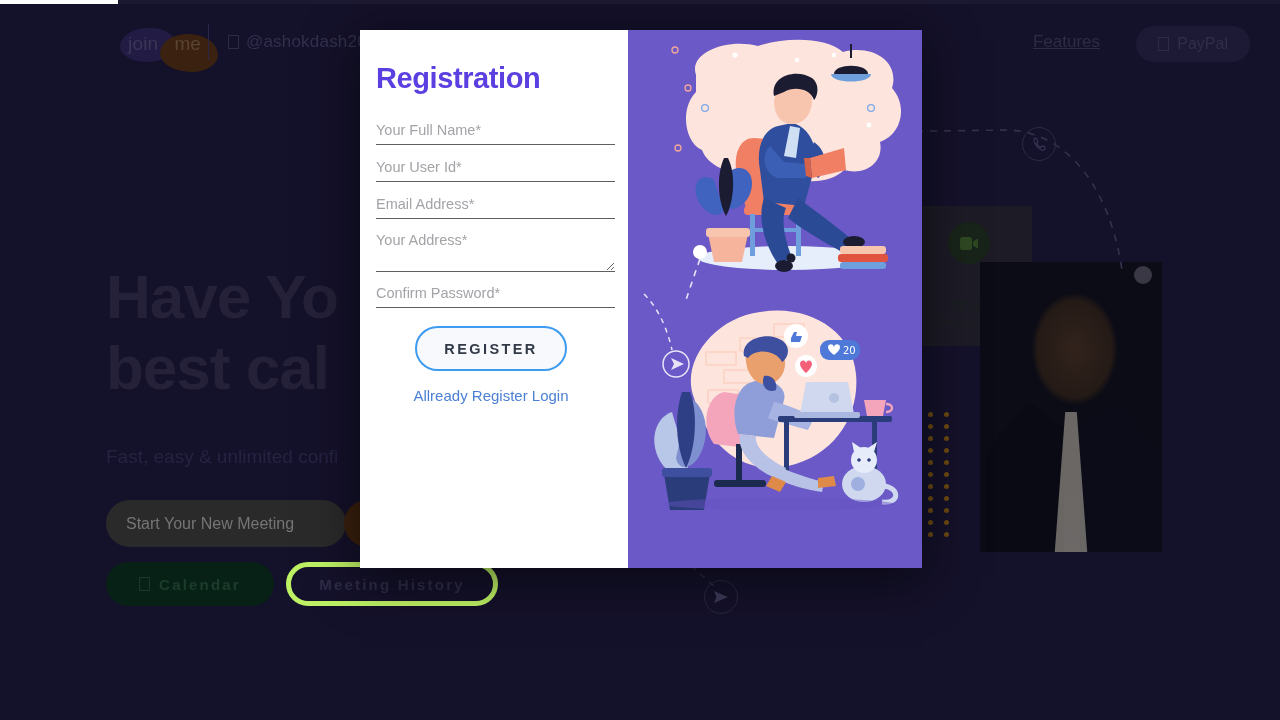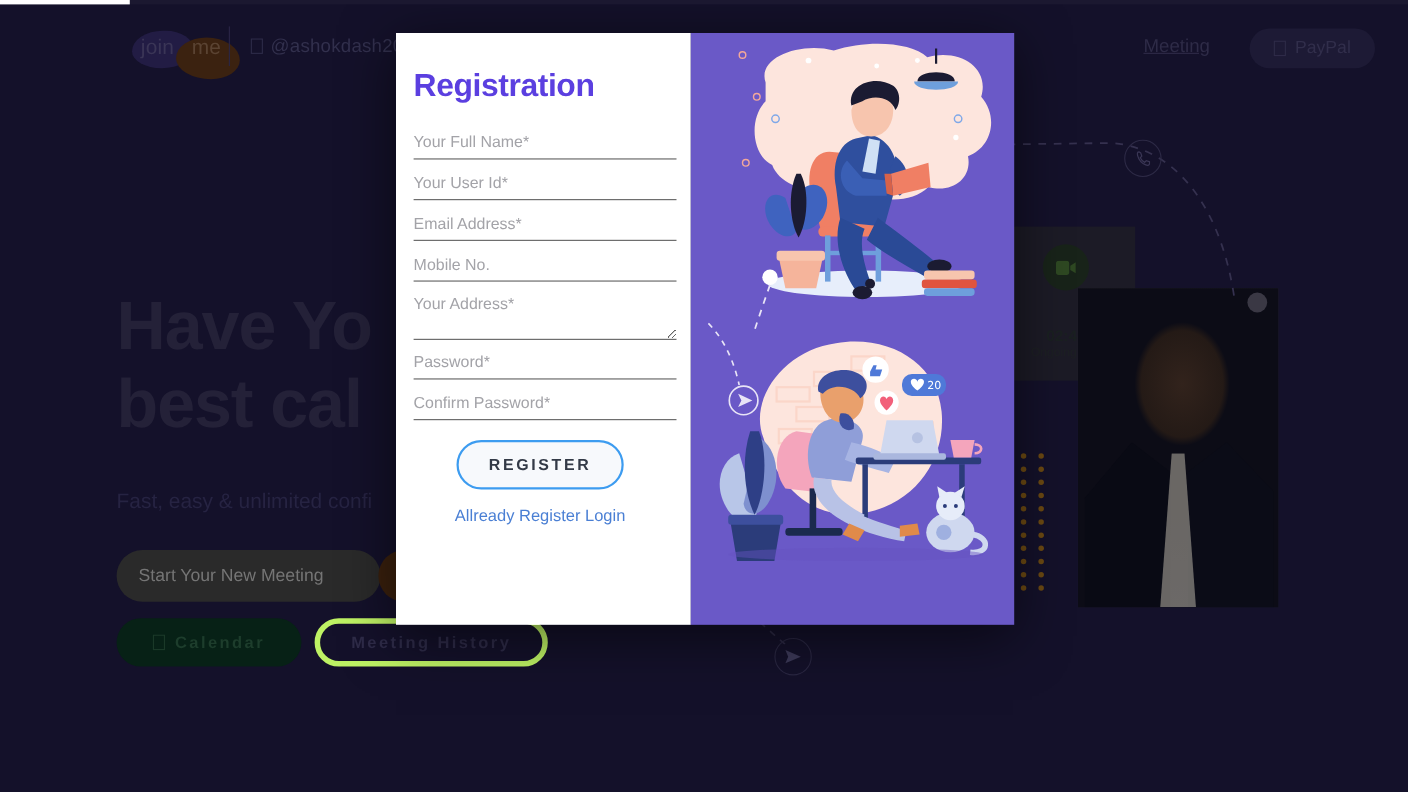--- a/index.html
+++ b/index.html
@@ -226,21 +226,21 @@
         <span class="logo-blob-blue"></span>
         <span class="logo-blob-orange"></span>
         <span id="logo-join">join</span>
         <span id="logo-me">me</span>
       </div>
       <div id="nav-divider"></div>
       <div id="nav-handle">
         <span class="glyph-box"></span>
         <span>@ashokdash208</span>
       </div>
-      <a id="nav-features" href="#">Meeting</a>
+      <a id="nav-features" href="#">Features</a>
       <div id="nav-paypal">
         <span class="glyph-box"></span>
         <span>PayPal</span>
       </div>
     </div>
 
     <div id="hero-title">Have Yo
 best cal</div>
     <div id="hero-sub">Fast, easy &amp; unlimited confi</div>
     <input id="meeting-input" placeholder="Start Your New Meeting" style="">
@@ -322,28 +322,22 @@
       <form id="form">
         <div class="field">
           <input type="text" placeholder="Your Full Name*" style="">
         </div>
         <div class="field">
           <input type="text" placeholder="Your User Id*" style="">
         </div>
         <div class="field">
           <input type="email" placeholder="Email Address*" style="">
         </div>
-        <div class="field">
-          <input type="tel" placeholder="Mobile No." style="">
-        </div>
         <div class="field tall">
           <textarea placeholder="Your Address*" style=""></textarea>
-        </div>
-        <div class="field">
-          <input type="password" placeholder="Password*" style="">
         </div>
         <div class="field">
           <input type="password" placeholder="Confirm Password*" style="">
         </div>
 
         <button id="btn-register" type="submit">REGISTER</button>
         <a id="link-login" href="#">Allready Register Login</a>
       </form>
     </div>
 

